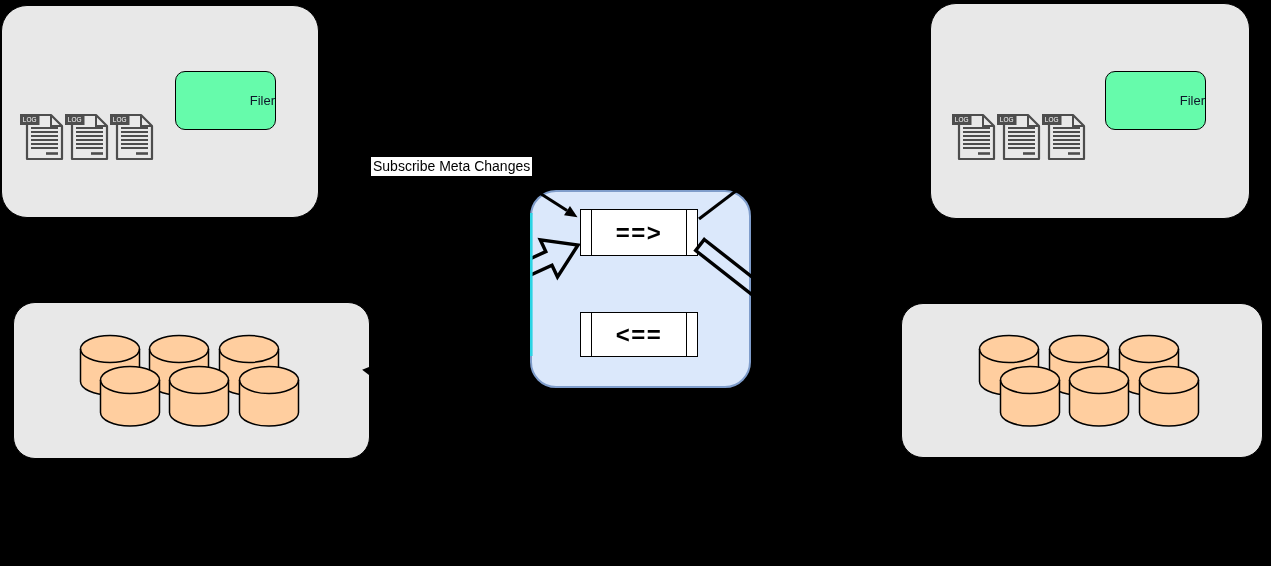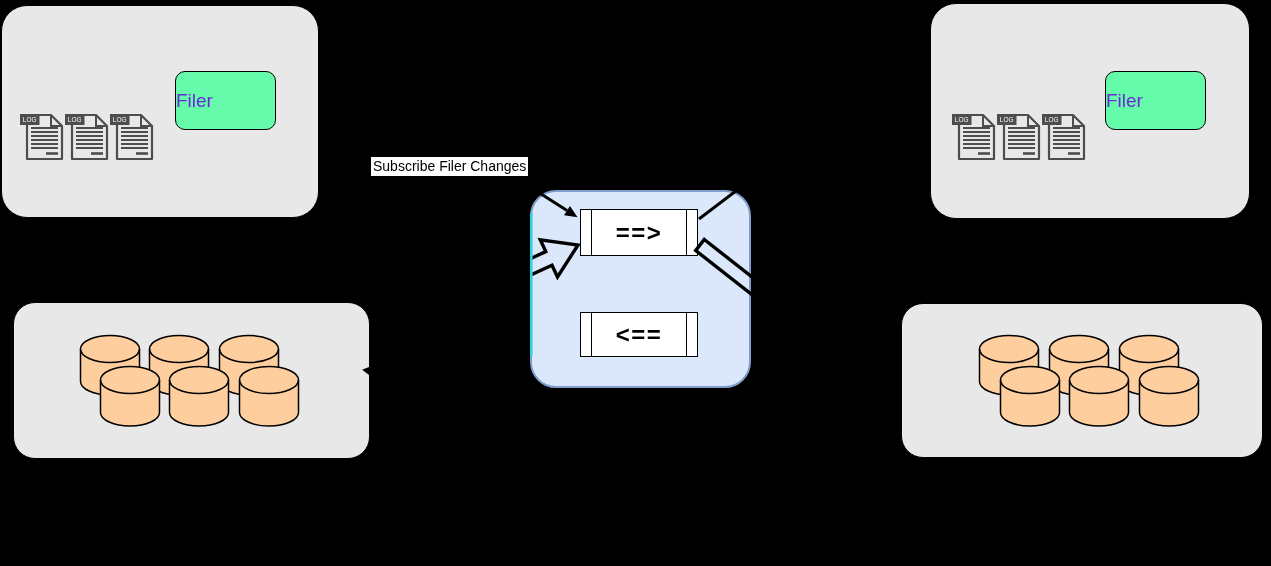--- a/index.html
+++ b/index.html
@@ -2,21 +2,21 @@
 <html><head>
 <meta charset="utf-8">
 <style>
 html,body{margin:0;padding:0;background:#000}
 #stage{position:relative;width:1271px;height:566px;background:#000;font-family:"Liberation Sans",sans-serif;overflow:hidden}
 .gray{position:absolute;background:#e8e8e8;border:1.5px solid #000;border-radius:26px;box-sizing:border-box}
 #c-tl{left:1px;top:5px;width:318px;height:213px}
 #c-tr{left:930px;top:3px;width:320px;height:216px}
 #c-bl{left:13px;top:302px;width:357px;height:157px;border-radius:22px}
 #c-br{left:901px;top:303px;width:362px;height:155px;border-radius:22px}
-.filer{position:absolute;background:#66fbab;border:1.4px solid #000;border-radius:10px;display:flex;align-items:center;justify-content:flex-start;font-size:19px;color:#6d28d9;box-sizing:border-box}
+.filer{position:absolute;background:#66fbab;border:1.4px solid #000;border-radius:10px;display:flex;align-items:center;justify-content:flex-end;font-size:13px;color:#0f172a;box-sizing:border-box}
 #filer-l{left:175px;top:71px;width:101px;height:59px}
 #filer-r{left:1105px;top:71px;width:101px;height:59px}
 .icon{position:absolute}
 #hub{position:absolute;left:530px;top:190px;width:221px;height:198px;background:#dbe8fb;border:2px solid #7f9dcb;border-radius:26px;box-sizing:border-box}
 .queue{position:absolute;background:#fff;border:1.4px solid #000;display:flex;align-items:center;justify-content:center;font-weight:700;font-size:24px;letter-spacing:1.5px;color:#000;box-sizing:border-box}
 #q-top{left:580px;top:209px;width:118px;height:47px}
 #q-bot{left:580px;top:312px;width:118px;height:45px}
 .part{position:absolute;top:-1px;bottom:-1px;border-left:1.4px solid #000}
 .part.l{left:10px}.part.r{right:10px}
 #elabel{position:absolute;left:371px;top:157px;background:#fff;color:#000;font-size:14px;line-height:17px;padding:1px 2px;white-space:nowrap}
@@ -146,21 +146,21 @@
     <span class="part l"></span>
     <span class="part r"></span>
     <span>==&gt;</span>
   </div>
   <div class="queue" id="q-bot">
     <span class="part l"></span>
     <span class="part r"></span>
     <span>&lt;==</span>
   </div>
 
-  <div id="elabel">Subscribe Filer Changes</div>
+  <div id="elabel">Subscribe Meta Changes</div>
 
   <svg id="overlay" width="1271" height="566" viewBox="0 0 1271 566">
     <defs>
       <marker id="mhead" viewBox="-1 -6 14 12" refX="0" refY="0" markerWidth="14" markerHeight="12" orient="auto" markerUnits="userSpaceOnUse">
         <path d="M0,-5.5 L12.5,0 L0,5.5 Z" fill="#000"></path>
       </marker>
       <marker id="mheadBig" viewBox="-1 -9 16 18" refX="0" refY="0" markerWidth="16" markerHeight="18" orient="auto" markerUnits="userSpaceOnUse">
         <path d="M0,-8 L14,0 L0,8 Z" fill="#000"></path>
       </marker>
     </defs>

